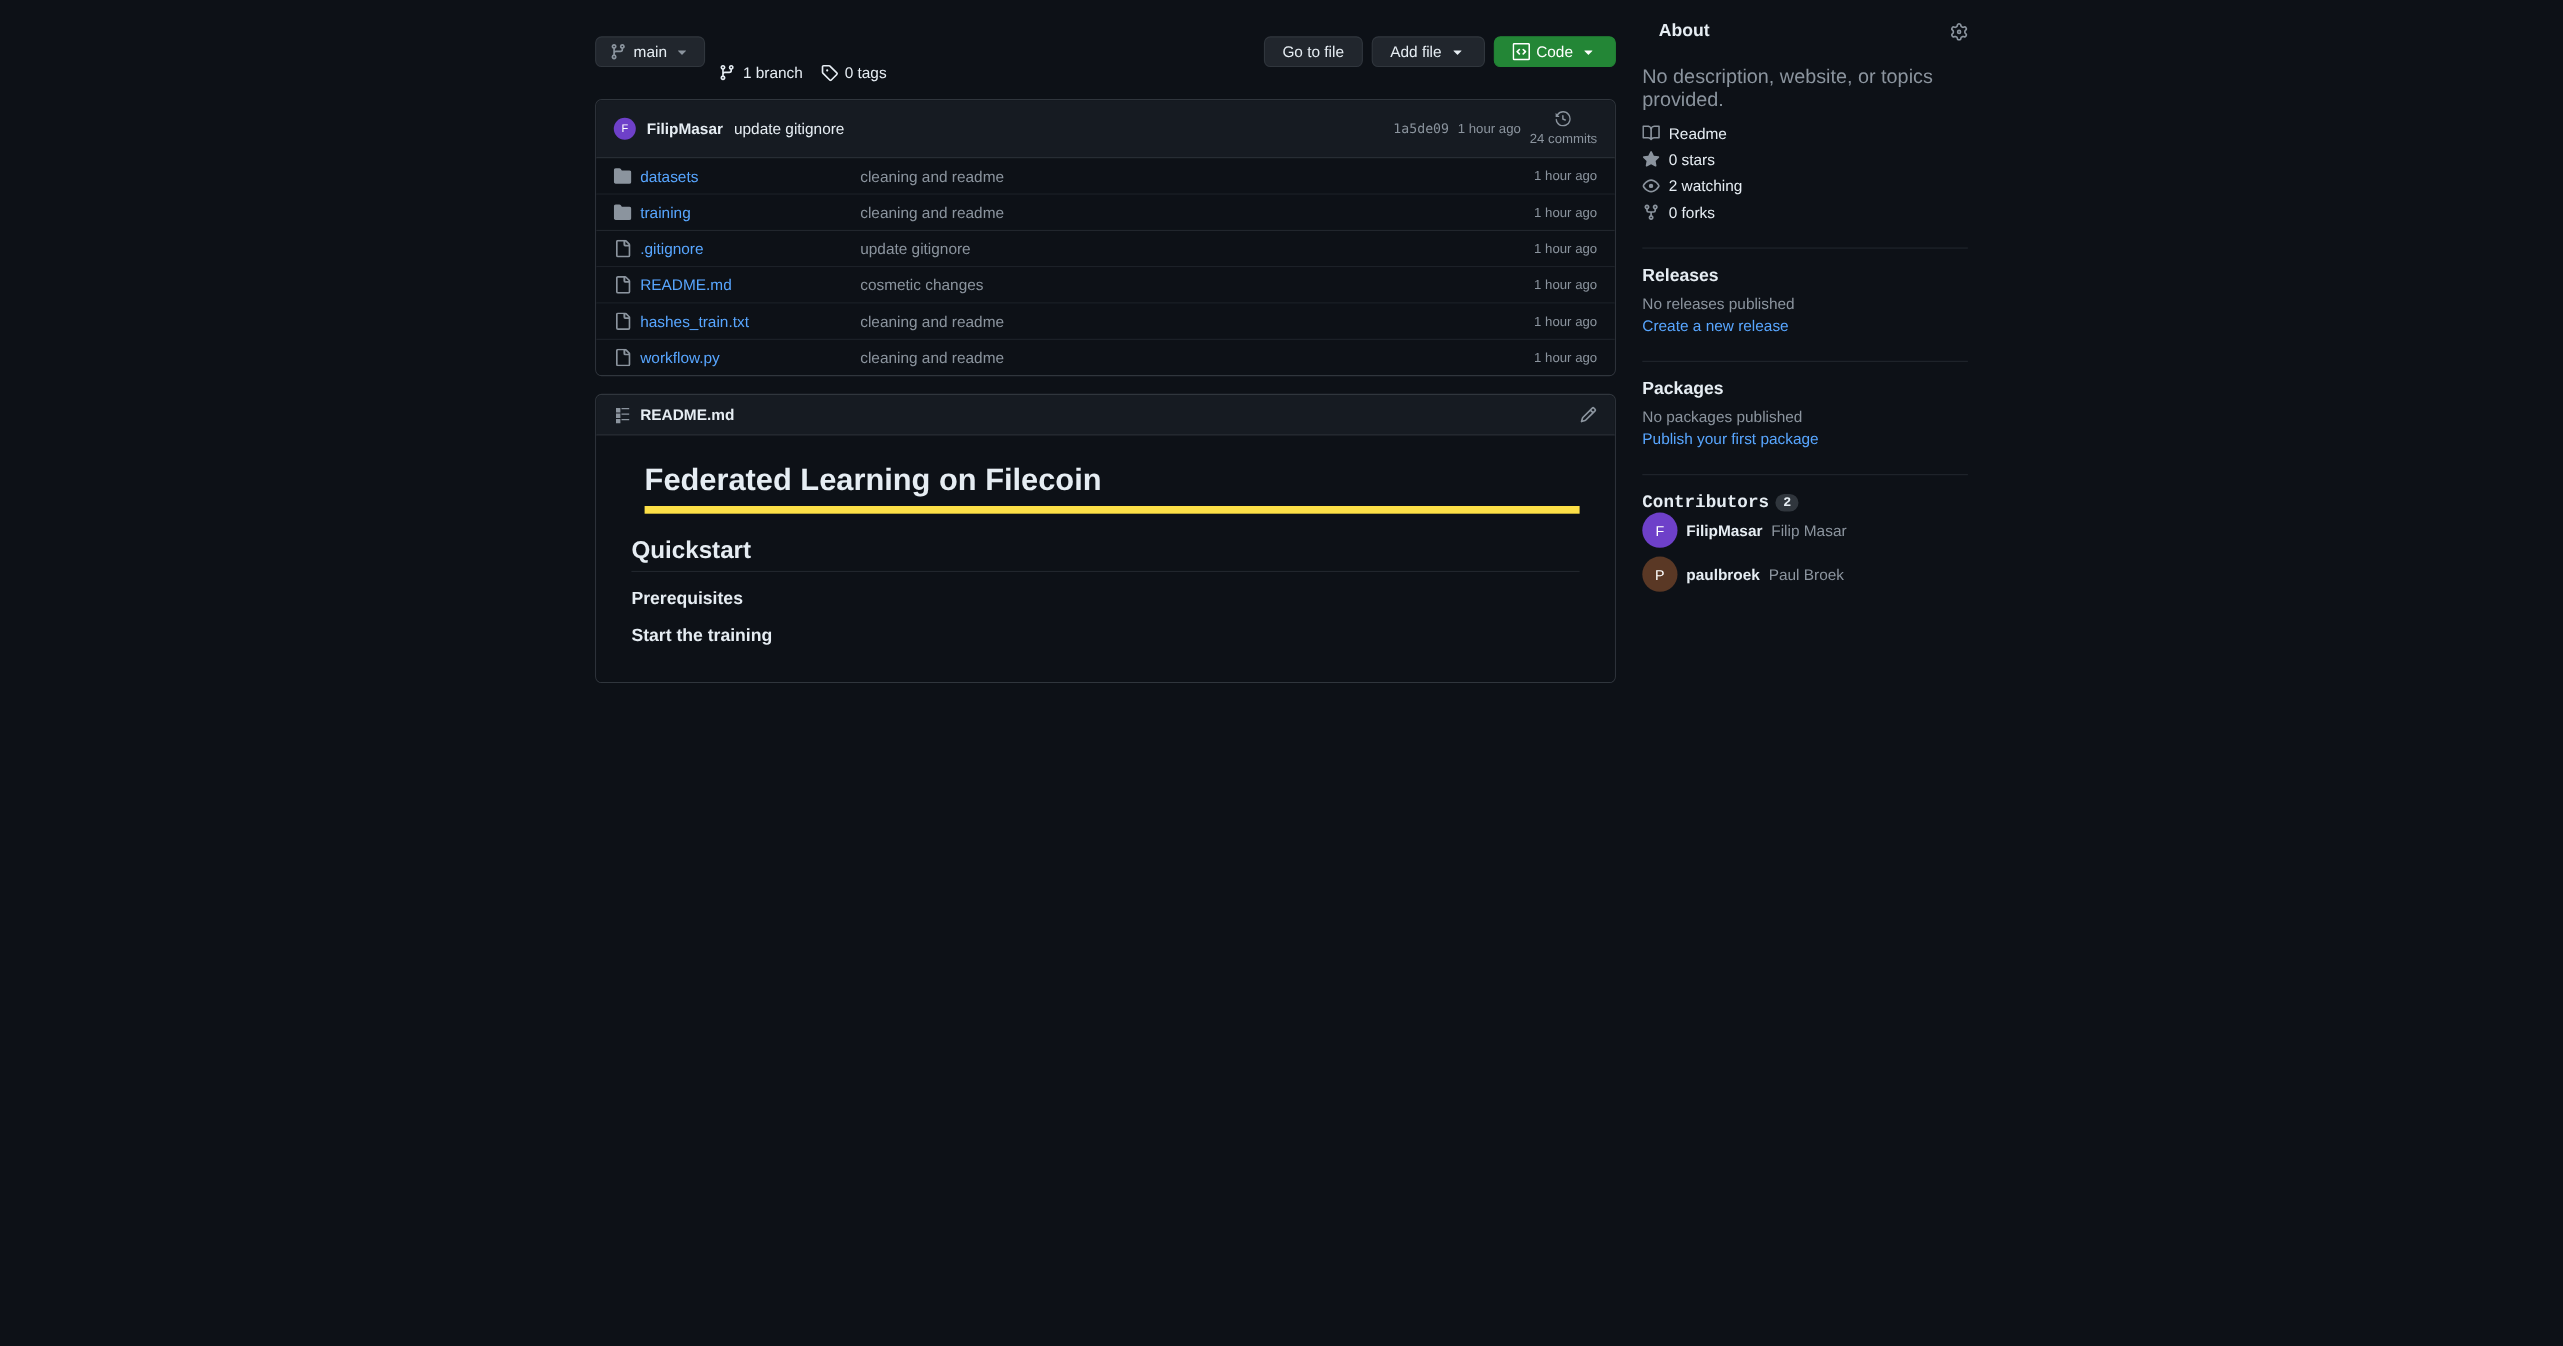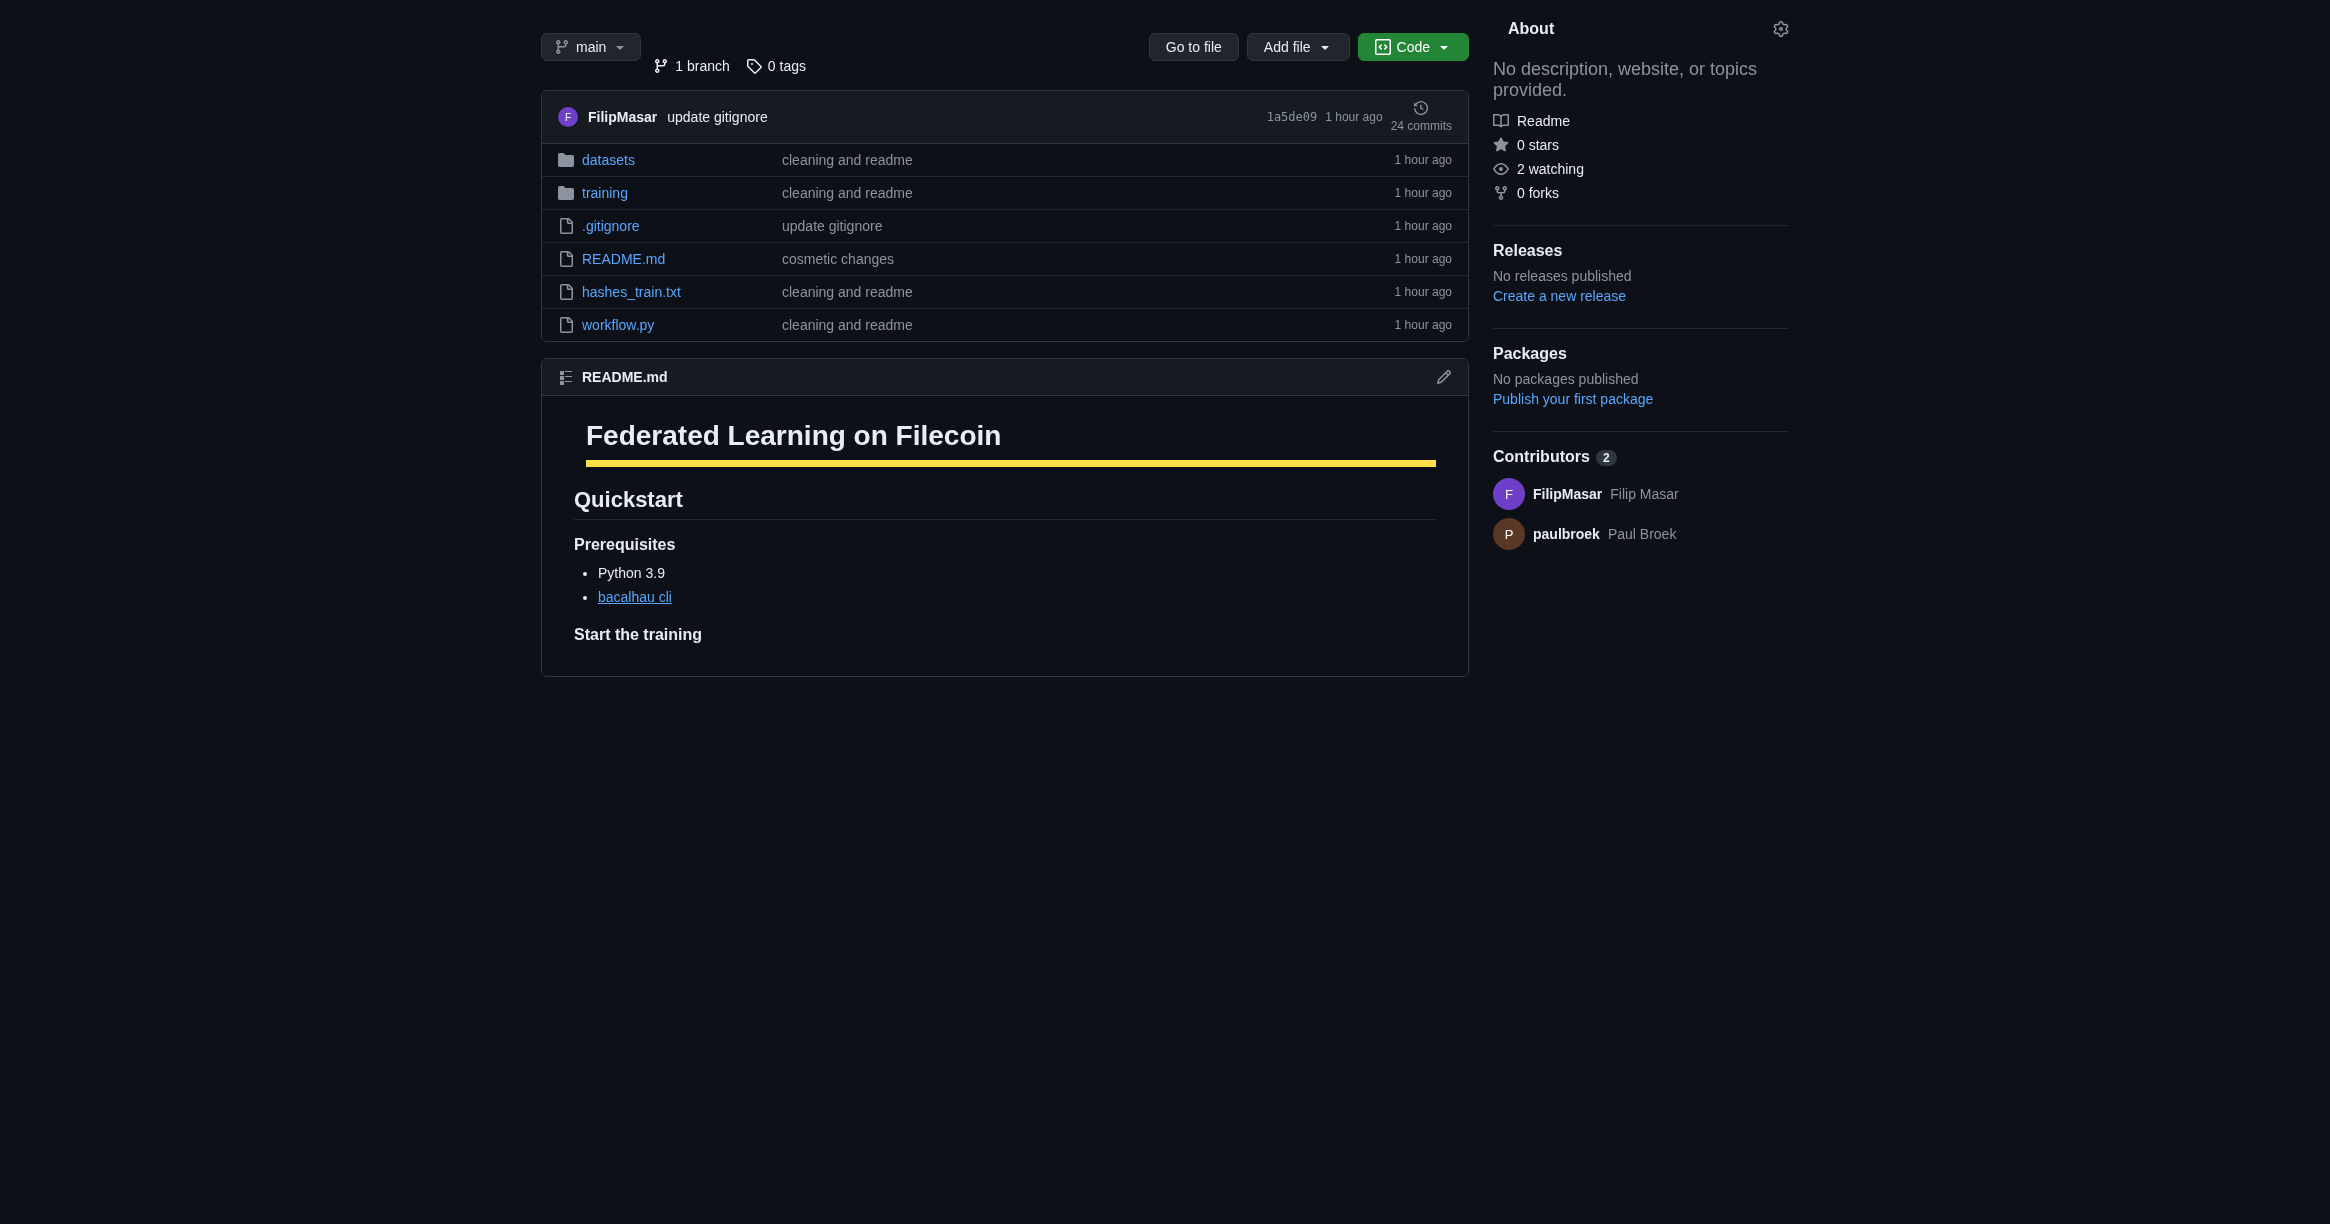--- a/index.html
+++ b/index.html
@@ -292,24 +292,24 @@
     .packages-title {
       font-size: 16px;
       font-weight: 600;
       color: #e6edf3;
       margin-bottom: 8px;
     }
     .contributors-title {
       font-size: 16px;
       font-weight: 600;
       color: #e6edf3;
-      margin-bottom: 12px;
-      display: flex;
-      align-items: flex-end;
+      display: flex;
+      align-items: center;
       gap: 6px;
+      font-family: Liberation Mono, monospace;
     }
     .contributors-count {
       background: #30363d;
       color: #e6edf3;
       border-radius: 10px;
       padding: 1px 7px;
       font-size: 12px;
     }
     .contributor-item {
       display: flex;
@@ -483,28 +483,20 @@
         <button style="background:transparent;border:none;cursor:pointer;color:#8b949e;">
           <svg width="16" height="16" viewBox="0 0 16 16" fill="currentColor">
             <path d="M11.013 1.427a1.75 1.75 0 0 1 2.474 0l1.086 1.086a1.75 1.75 0 0 1 0 2.474l-8.61 8.61c-.21.21-.47.364-.756.445l-3.251.93a.75.75 0 0 1-.927-.928l.929-3.25c.081-.286.235-.547.445-.758l8.61-8.61Zm1.414 1.06a.25.25 0 0 0-.354 0L10.811 3.75l1.439 1.44 1.263-1.263a.25.25 0 0 0 0-.354l-1.086-1.086ZM11.189 6.25 9.75 4.81l-6.286 6.287a.25.25 0 0 0-.064.108l-.558 1.953 1.953-.558a.249.249 0 0 0 .108-.064l6.286-6.286Z"></path>
           </svg>
         </button>
       </div>
       <div class="readme-body">
         <h1 class="readme-h1">Federated Learning on Filecoin</h1>
         <h2 class="readme-h2">Quickstart</h2>
         <h3 class="readme-h3">Prerequisites</h3>
-        <ul class="readme-ul">
-          <li>
-            <span>Python 3.9</span>
-          </li>
-          <li>
-            <a href="#">bacalhau cli</a>
-          </li>
-        </ul>
         <h3 class="readme-h3">Start the training</h3>
       </div>
     </div>
   </div>
 
   <div class="sidebar">
 
     <div class="sidebar-section">
       <div class="about-title">
         <span>About</span>

